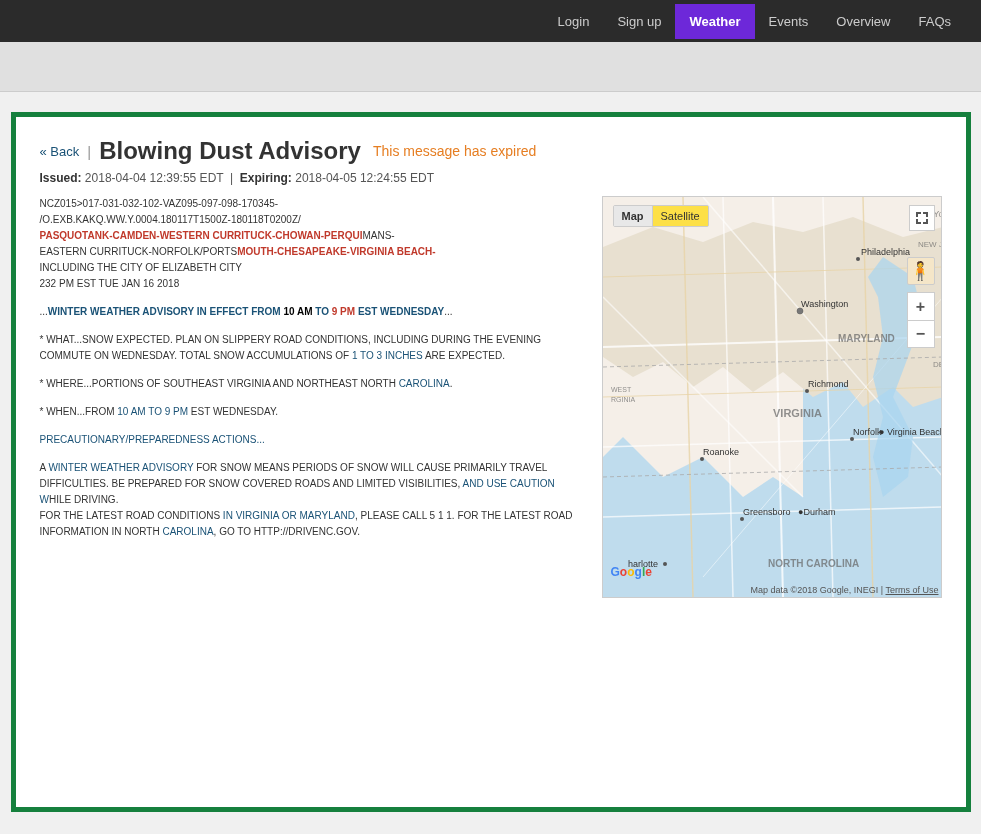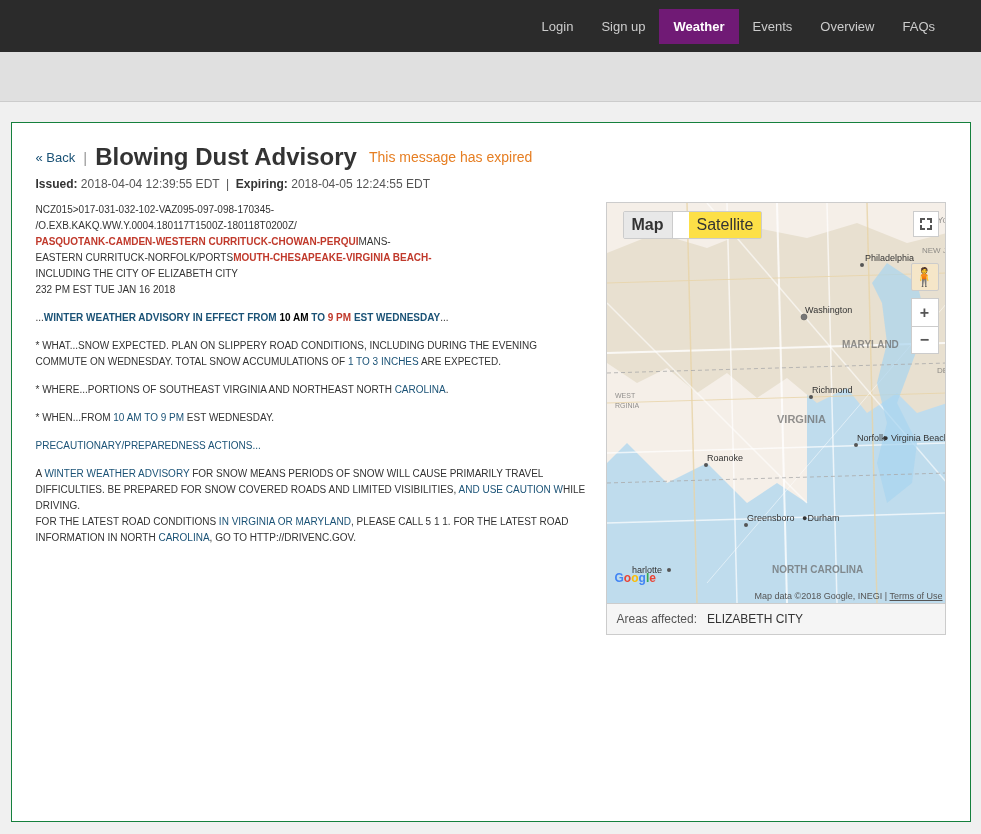--- a/index.html
+++ b/index.html
@@ -4,49 +4,49 @@
   <style>
     * { margin: 0; padding: 0; box-sizing: border-box; }
     body { font-family: Arial, sans-serif; font-size: 13px; background: #f0f0f0; color: #333; }
 
     
     .navbar {
       background: #2b2b2b;
       display: flex;
       justify-content: flex-end;
       align-items: center;
-      padding: 0 32px;
-      height: 52px;
+      padding: 0 16px;
+      height: 42px;
     }
     .navbar a {
       color: #ccc;
       text-decoration: none;
       padding: 10px 14px;
       font-size: 13px;
       display: inline-block;
     }
     .navbar a.active {
-      background: #701a75;
+      background: #6d28d9;
       color: #fff;
       font-weight: bold;
     }
 
     
     .subbar {
       background: #e0e0e0;
       height: 50px;
       border-bottom: 1px solid #ccc;
     }
 
     
     .main-container {
       max-width: 960px;
       margin: 20px auto;
       background: #fff;
-      border: 1px solid #15803d;
+      border: 5px solid #15803d;
       padding: 20px 24px;
       min-height: 700px;
     }
 
     
     .breadcrumb {
       display: flex;
       align-items: center;
       margin-bottom: 6px;
     }
@@ -137,27 +137,26 @@
 
     
     .map-svg {
       width: 100%;
       height: 100%;
     }
 
     .map-controls {
       position: absolute;
       top: 8px;
-      left: 16px;
+      left: 10px;
       background: #fff;
       border: 1px solid #ccc;
       border-radius: 2px;
       display: flex;
-      font-size: 16px;
-      gap: 16px;
+      font-size: 11px;
     }
     .map-btn {
       padding: 4px 8px;
       cursor: pointer;
       background: #fde047;
     }
     .map-btn.active {
       background: #e8e8e8;
       font-weight: bold;
     }
@@ -443,23 +442,18 @@
           <div class="google-logo">
             <span>G</span><span>o</span><span>o</span><span>g</span><span>l</span><span>e</span>
           </div>
 
           
           <div class="map-footer-text">
             <span>Map data ©2018 Google, INEGI</span> | <span style="text-decoration:underline;cursor:pointer;">Terms of Use</span>
           </div>
         </div>
 
-        <div class="areas-affected">
-          <span class="area-label">Areas affected:</span>
-          &nbsp;
-          <span class="area-value">ELIZABETH CITY</span>
-        </div>
 
       </div>
     </div>
 
   </div>
 </div>
 
 </body></html>

